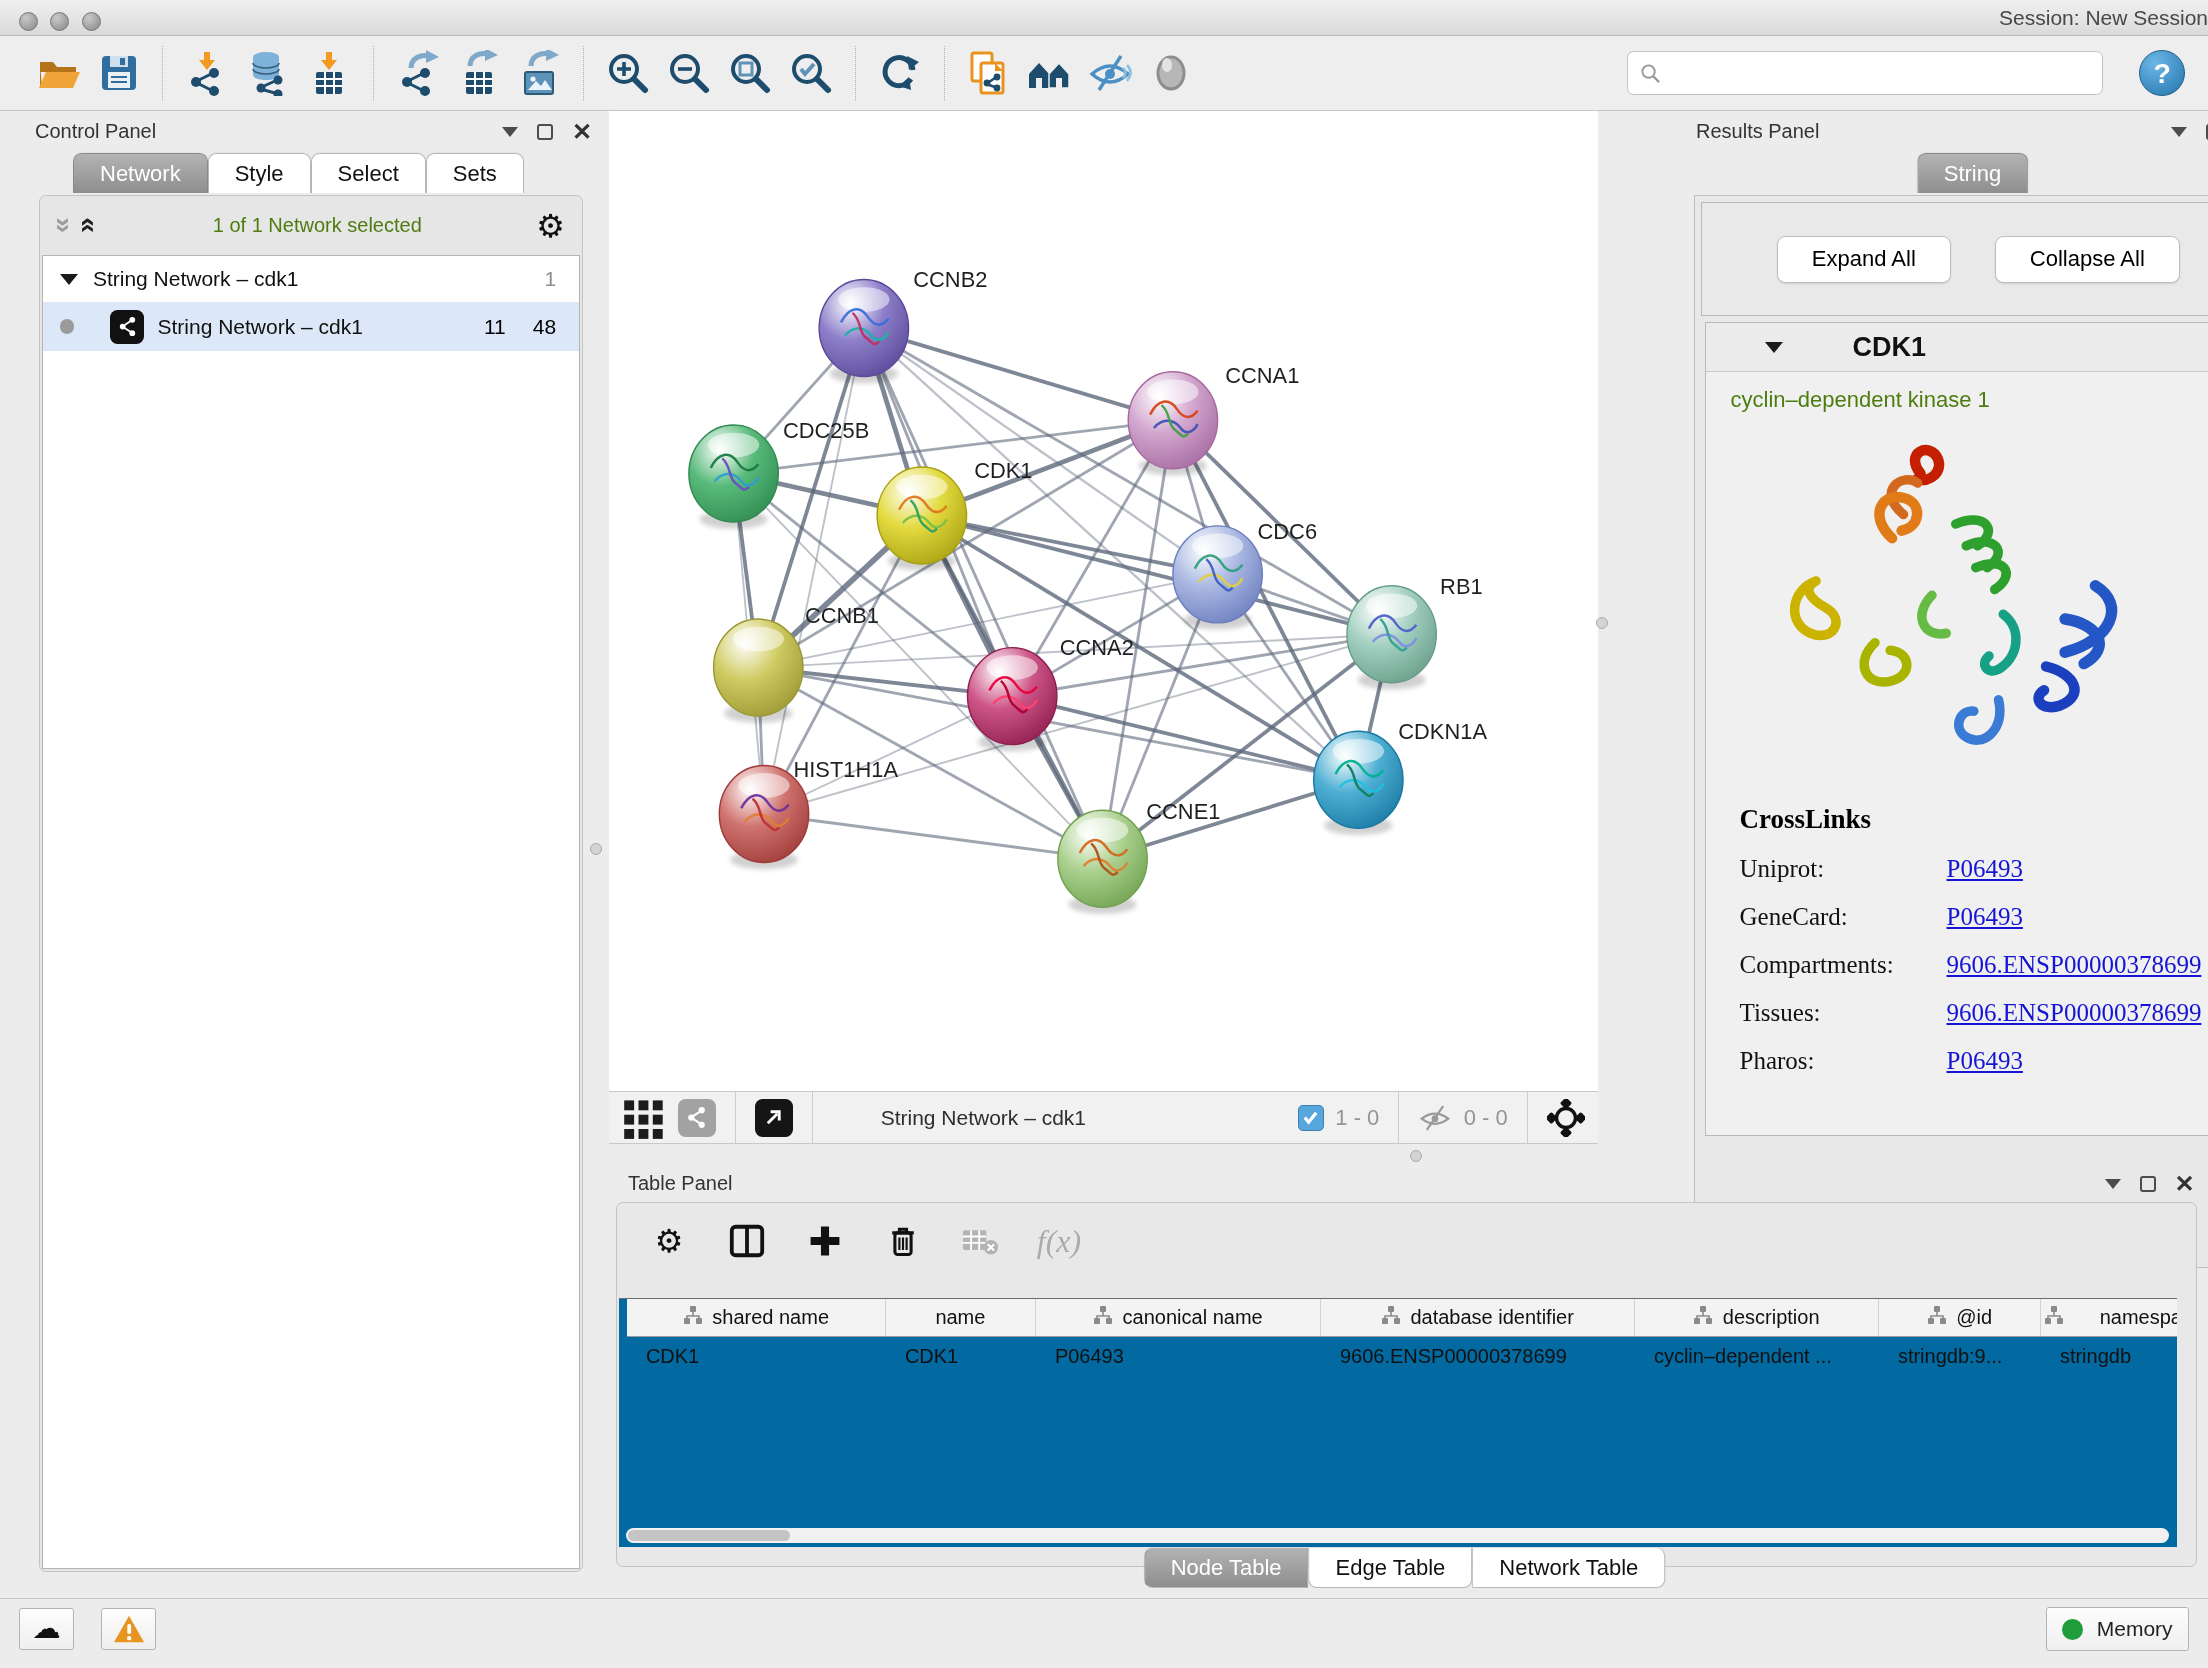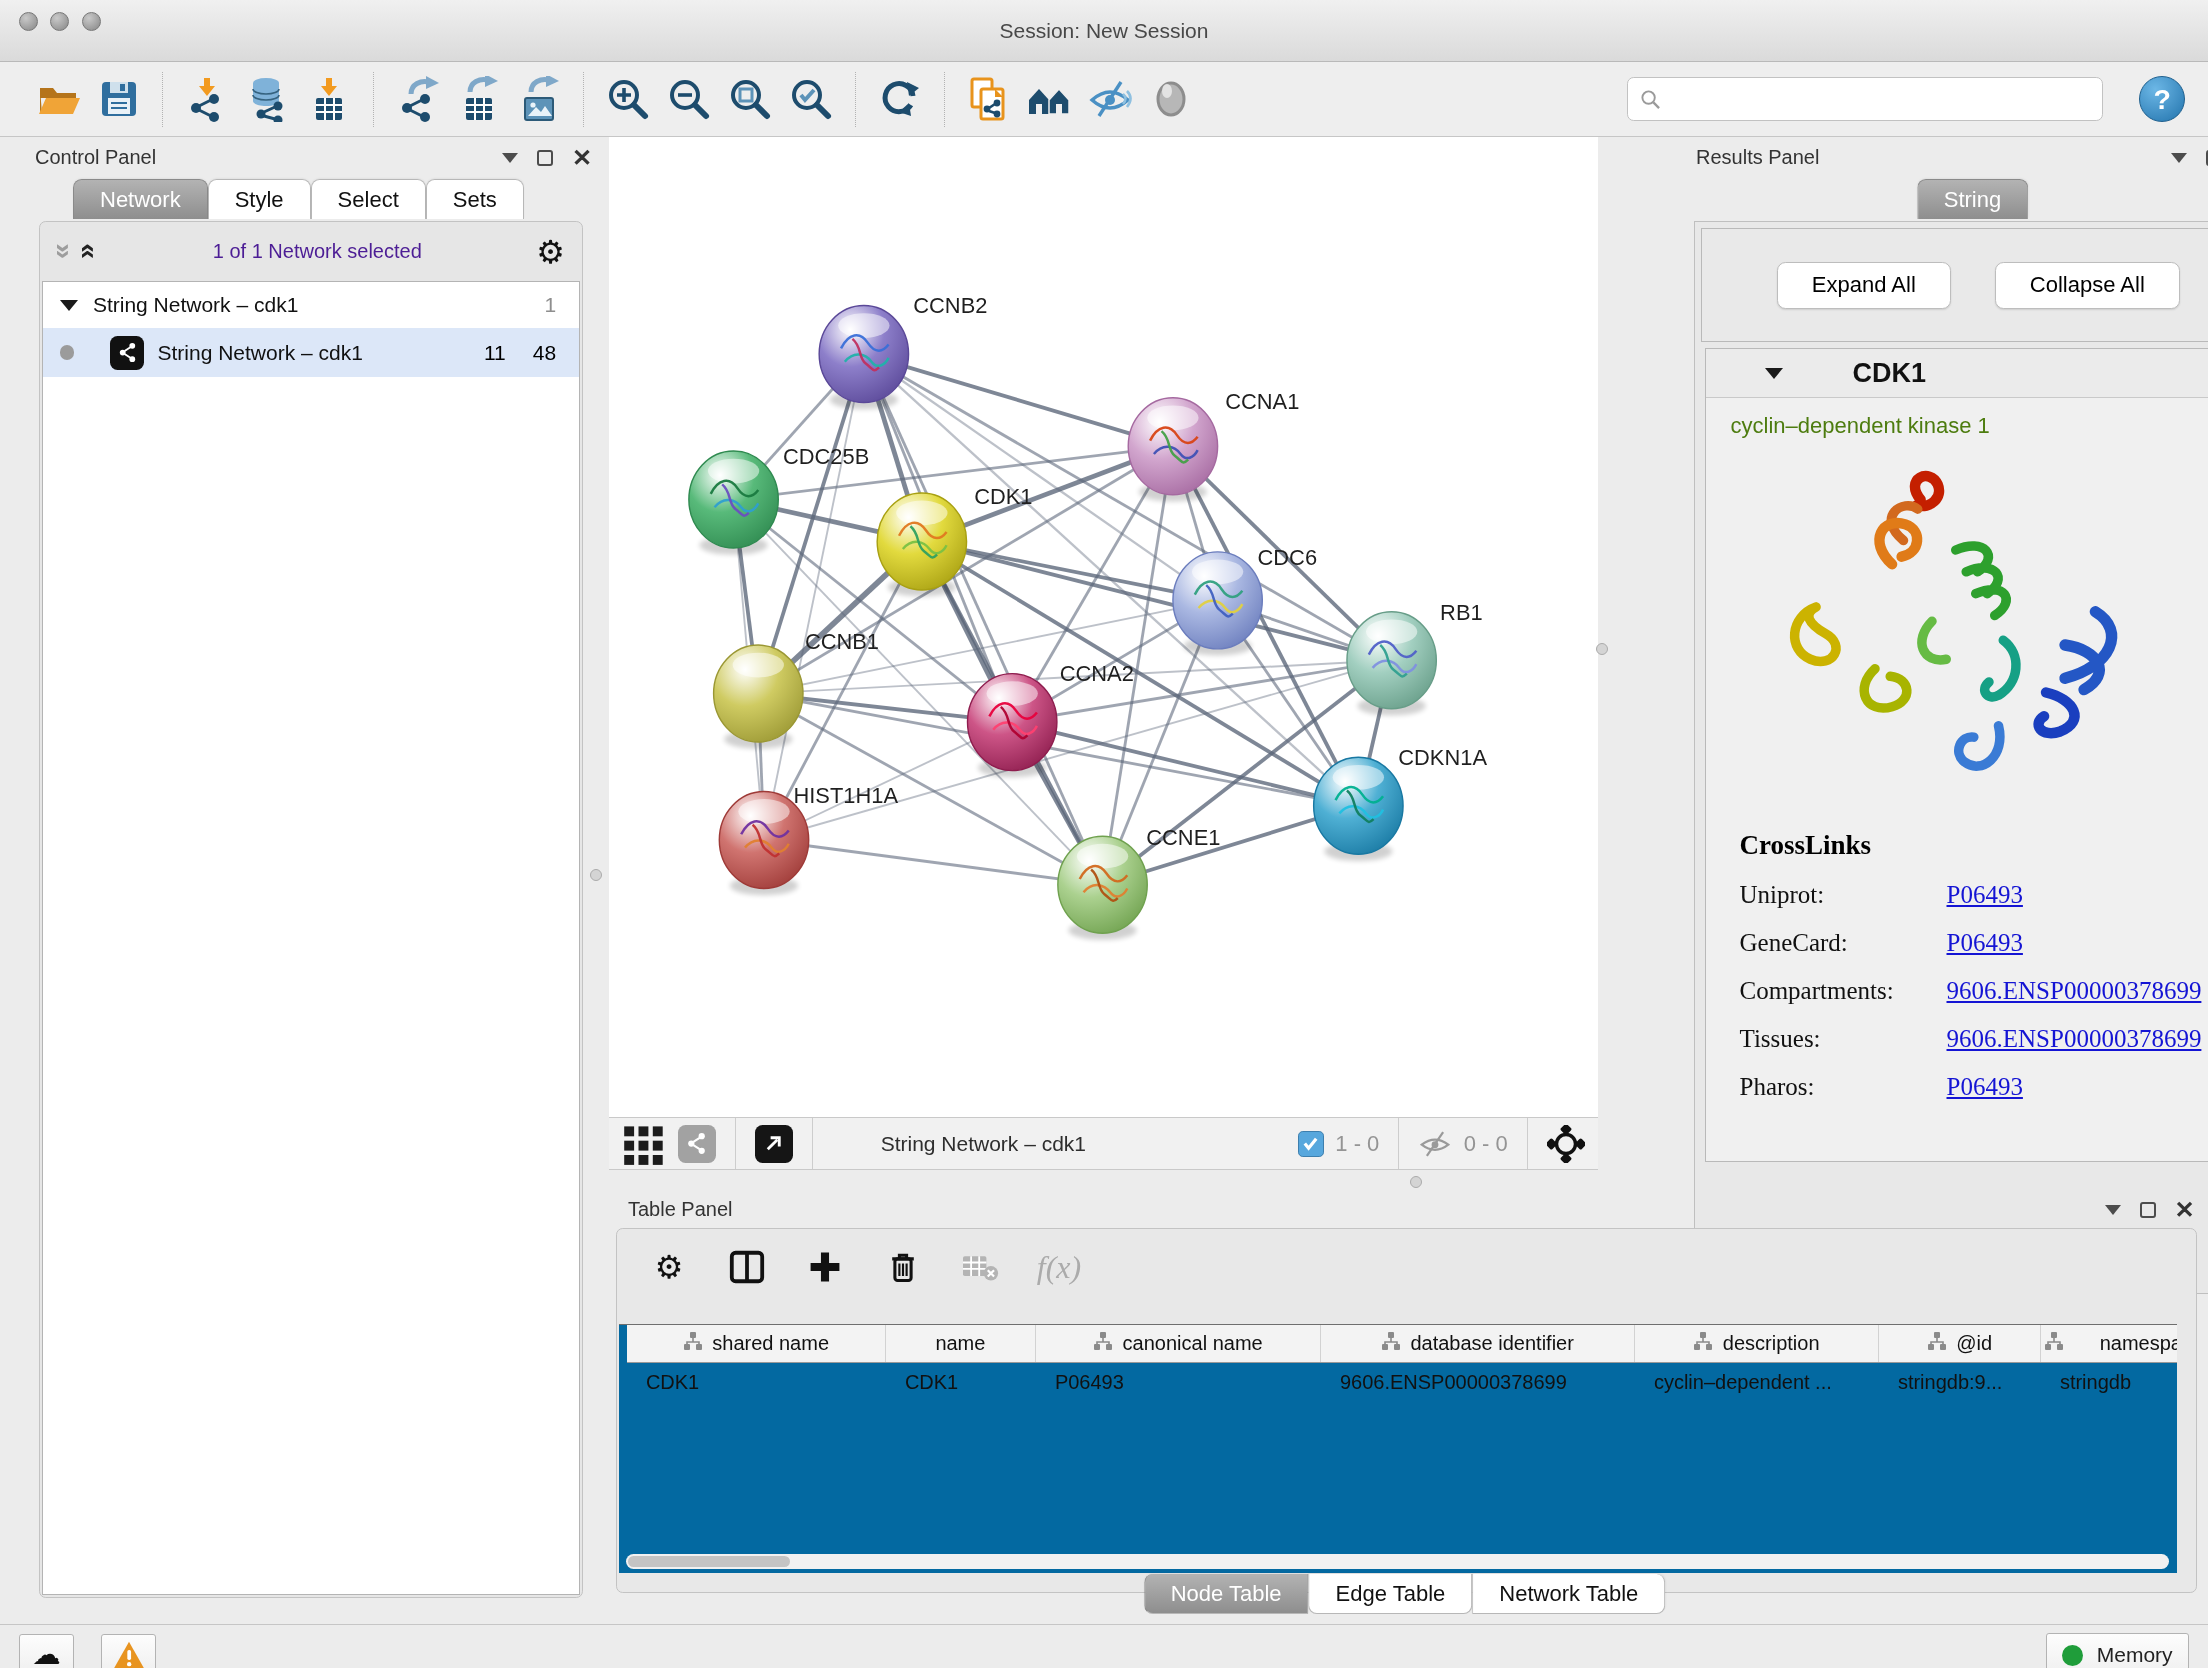--- a/index.html
+++ b/index.html
@@ -3,23 +3,23 @@
 <meta charset="utf-8">
 <style>
   * { box-sizing: border-box; margin: 0; padding: 0; }
   html,body { width: 2208px; height: 1668px; }
   body {
     font-family: "Liberation Sans", sans-serif;
     background: #ececec; color: #222; overflow: hidden; position: relative;
   }
   
   .titlebar {
-    height: 62px; background: linear-gradient(#f0f0f0,#dadada);
+    height: 36px; background: linear-gradient(#f0f0f0,#dadada);
     border-bottom: 1px solid #b9b9b9; position: relative;
-    display: flex; align-items: center; justify-content: center;
+    display: flex; align-items: center; justify-content: flex-end;
   }
   .traffic { position: absolute; left: 19px; top: 12.4px; display: flex; gap: 12.4px; }
   .tl-dot { width: 19px; height: 19px; border-radius: 50%;
     background: radial-gradient(circle at 35% 30%, #c9c9c9, #868686);
     border: 1px solid #777; }
   .win-title { font-size: 21px; color: #484848; }
   
   .toolbar {
     height: 75px; background: #eeeeee; border-bottom: 1px solid #c6c6c6;
     display: flex; align-items: center; padding: 0 17px 0 27px;
@@ -58,21 +58,21 @@
   .control-panel .panel-header { padding: 3.8px 21px 0 23px; }
   .cp-tabs { position: absolute; left: 61px; top: 42px; display: flex; z-index: 2; }
   .cp-container {
     position: absolute; left: 27px; top: 84px; width: 544px; height: 1377px;
     background: #e6e6e6; border: 1px solid #c3c3c3; border-radius: 6.7px;
   }
   .cp-status { height: 59px; display: flex; align-items: center; padding: 0 17px; }
   .chev { font-size: 28.5px; font-weight: bold; line-height: 1; cursor: pointer; }
   .chev.down { color: #9d9d9d; transform: rotate(90deg); }
   .chev.up { color: #222; transform: rotate(90deg); margin-left: 9.5px; }
-  .cp-status-text { flex: 1; text-align: center; font-size: 20px; color: #4c1d95; }
+  .cp-status-text { flex: 1; text-align: center; font-size: 20px; color: #4d7c0f; }
   .gear { font-family: "DejaVu Sans", sans-serif; font-size: 32px; color: #111; cursor: pointer; line-height: 1; }
   .cp-list { position: absolute; left: 1.9px; right: 1.9px; top: 59px; bottom: 1.9px; background: #fff; border: 1px solid #b4b4b4; }
   .tree-row1 { height: 46px; display: flex; align-items: center; padding: 0 23px 0 17px; }
   .row-tri { width: 0; height: 0; border-left: 9.5px solid transparent; border-right: 9.5px solid transparent; border-top: 11.4px solid #1a1a1a; margin-right: 15px; }
   .tree-label { font-size: 21px; color: #111; }
   .tree-count { margin-left: auto; font-size: 21px; color: #8e8e8e; }
   .tree-row2 { height: 49px; display: flex; align-items: center; background: #dce7f8; padding: 0 23px 0 17px; }
   .net-dot { width: 14.3px; height: 14.3px; border-radius: 50%; background: #9b9b9b; margin-right: 36px; }
   .share-badge { width: 34px; height: 34px; border-radius: 7.6px; background: #111; display: flex; align-items: center; justify-content: center; margin-right: 13.3px; }
   .share-badge svg { width: 23px; height: 23px; }

